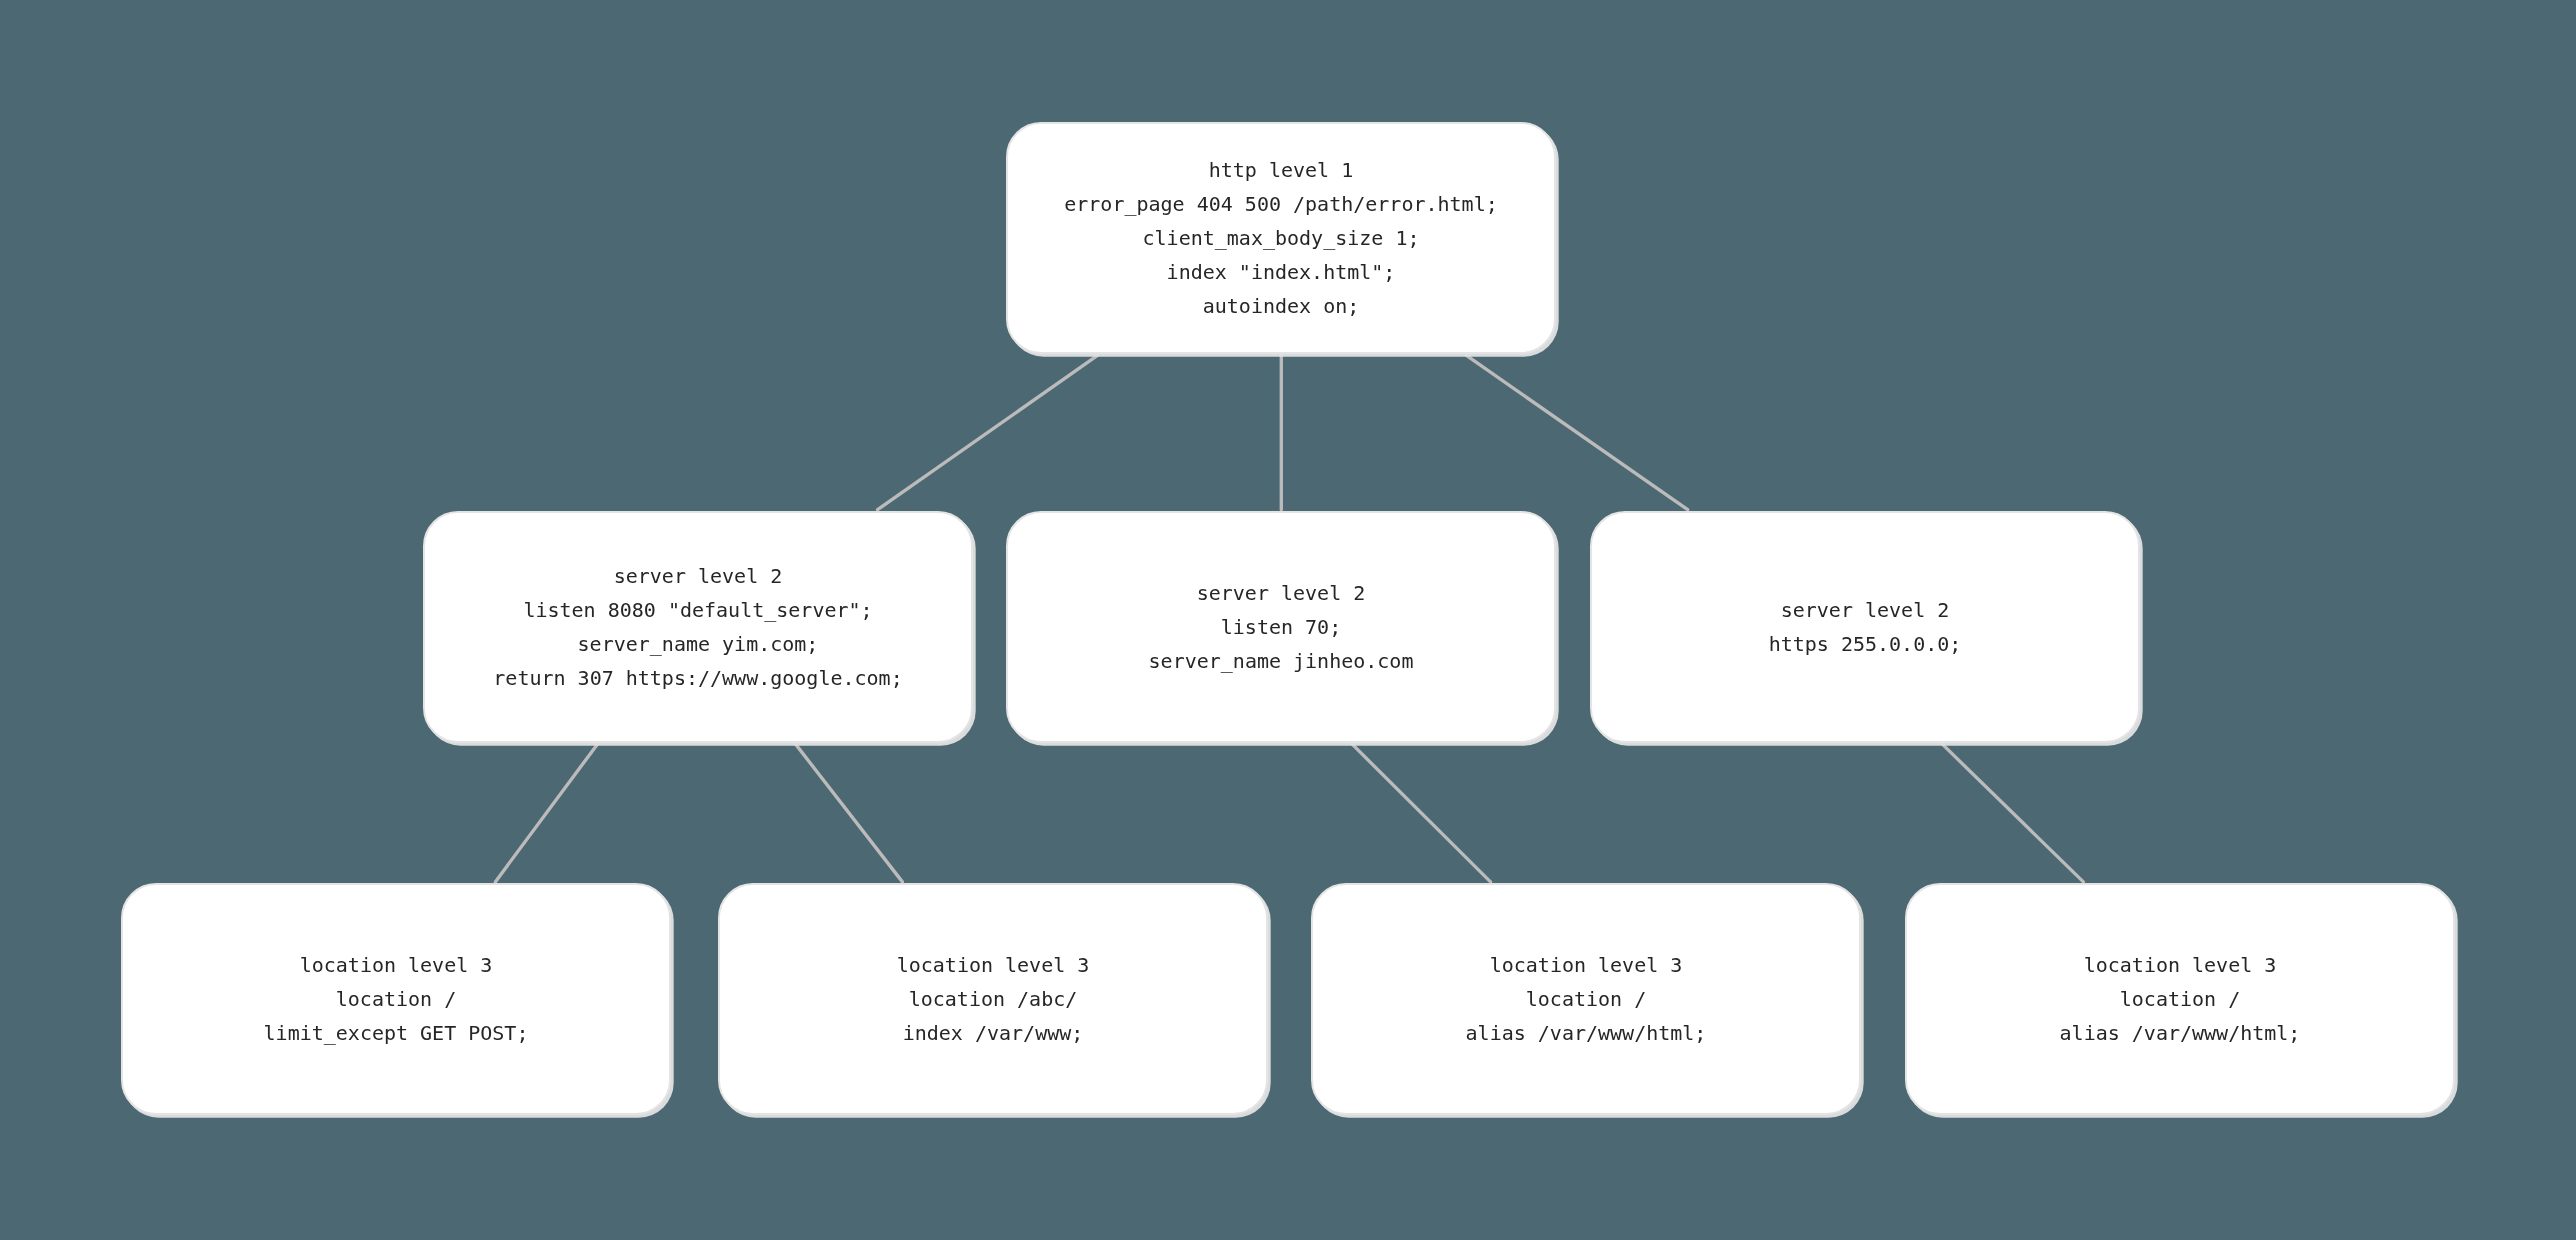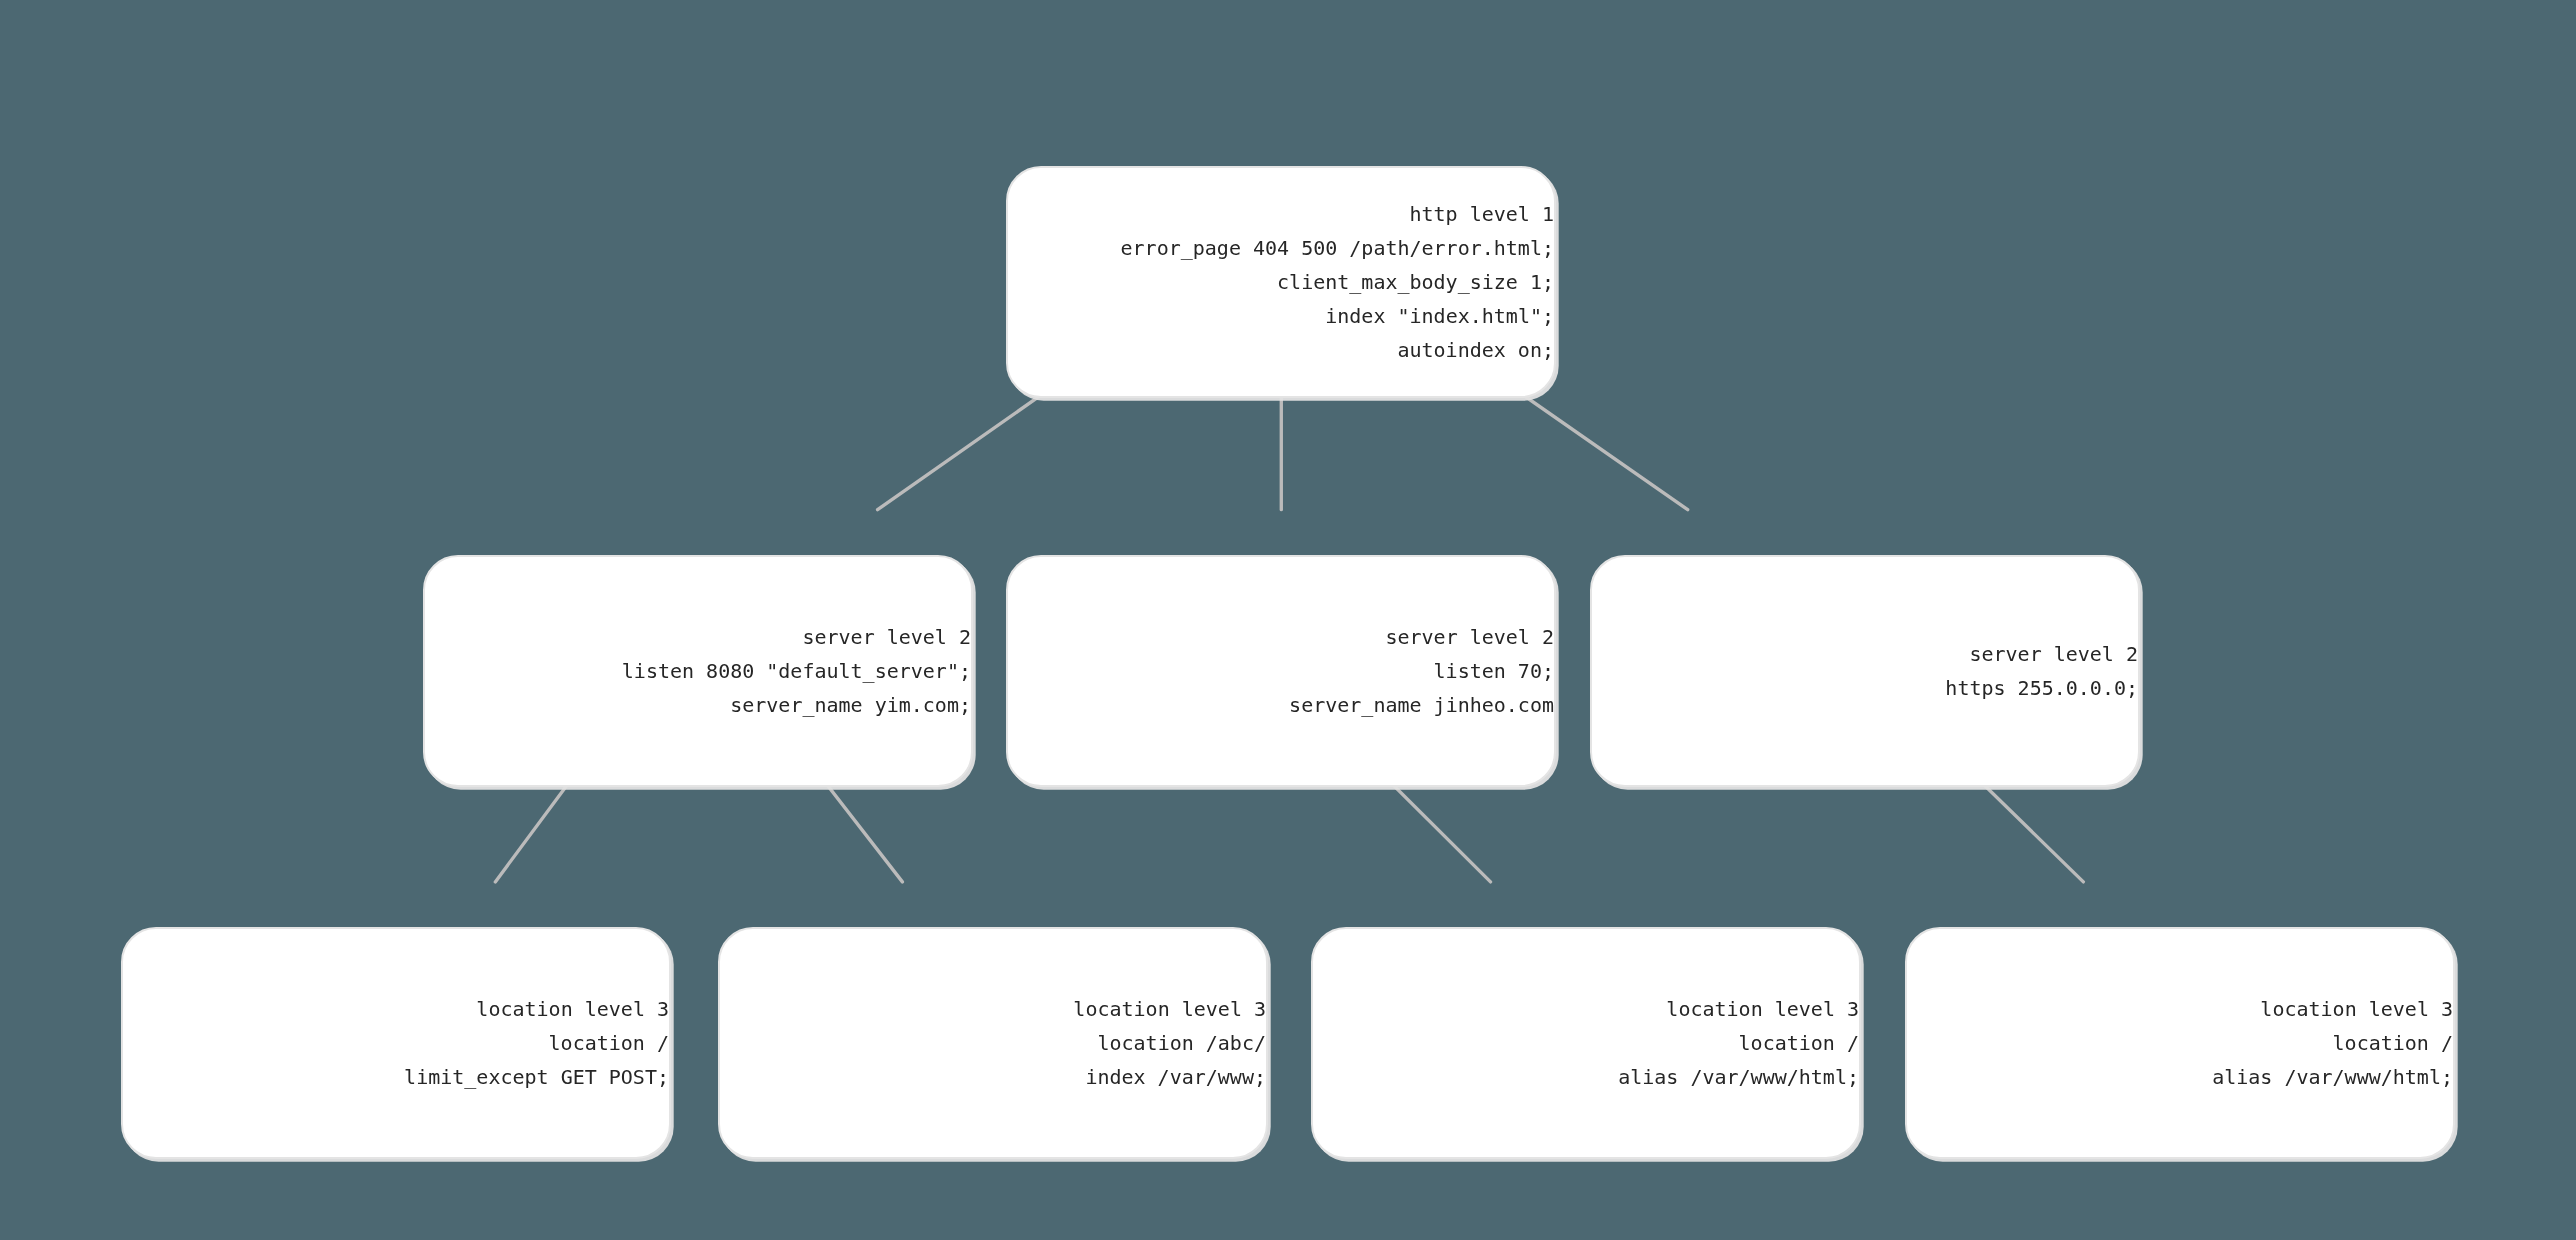--- a/index.html
+++ b/index.html
@@ -28,50 +28,49 @@
   }
   .node {
     position: absolute;
     box-sizing: border-box;
     background: #ffffff;
     border: 2px solid #e4e4e4;
     border-radius: 35px;
     box-shadow: 2.7px 2.7px 0 0 rgba(225,225,225,0.95);
     display: flex;
     flex-direction: column;
-    align-items: flex-end;
+    align-items: center;
     justify-content: center;
     text-align: center;
     color: #262626;
     font-size: 20px;
     line-height: 34px;
     letter-spacing: 0px;
     white-space: pre;
-    margin-top: 44px;
   }
   .node .line {
     display: block;
   }
 </style>
 </head>
 <body>
 
 <div id="canvas">
   <svg id="edges" viewBox="0 0 3840 1849" width="2576" height="1240" xmlns="http://www.w3.org/2000/svg">
       <line x1="1636" y1="530" x2="1308" y2="760" stroke="#bbbbbb" stroke-width="5" stroke-linecap="round"></line>
       <line x1="1910" y1="530" x2="1910" y2="760" stroke="#bbbbbb" stroke-width="5" stroke-linecap="round"></line>
       <line x1="2186" y1="530" x2="2516" y2="760" stroke="#bbbbbb" stroke-width="5" stroke-linecap="round"></line>
       <line x1="890" y1="1110" x2="738" y2="1315" stroke="#bbbbbb" stroke-width="5" stroke-linecap="round"></line>
       <line x1="1186" y1="1110" x2="1345" y2="1315" stroke="#bbbbbb" stroke-width="5" stroke-linecap="round"></line>
       <line x1="2016" y1="1110" x2="2222" y2="1315" stroke="#bbbbbb" stroke-width="5" stroke-linecap="round"></line>
       <line x1="2896" y1="1110" x2="3106" y2="1315" stroke="#bbbbbb" stroke-width="5" stroke-linecap="round"></line>
     </svg>
   <div id="nodes">
       <div class="node" style="left: 1006px; top: 122px; width: 550px; height: 232px; background: rgb(255, 255, 255); border-color: rgb(228, 228, 228); color: rgb(38, 38, 38);"><span class="line">http level 1</span><span class="line">error_page 404 500 /path/error.html;</span><span class="line">client_max_body_size 1;</span><span class="line">index "index.html";</span><span class="line">autoindex on;</span></div>
-      <div class="node" style="left: 423px; top: 511px; width: 550px; height: 232px; background: rgb(255, 255, 255); border-color: rgb(228, 228, 228); color: rgb(38, 38, 38);"><span class="line">server level 2</span><span class="line">listen 8080 "default_server";</span><span class="line">server_name yim.com;</span></div>
+      <div class="node" style="left: 423px; top: 511px; width: 550px; height: 232px; background: rgb(255, 255, 255); border-color: rgb(228, 228, 228); color: rgb(38, 38, 38);"><span class="line">server level 2</span><span class="line">listen 8080 "default_server";</span><span class="line">server_name yim.com;</span><span class="line">return 307 https://www.google.com;</span></div>
       <div class="node" style="left: 1006px; top: 511px; width: 550px; height: 232px; background: rgb(255, 255, 255); border-color: rgb(228, 228, 228); color: rgb(38, 38, 38);"><span class="line">server level 2</span><span class="line">listen 70;</span><span class="line">server_name jinheo.com</span></div>
       <div class="node" style="left: 1590px; top: 511px; width: 550px; height: 232px; background: rgb(255, 255, 255); border-color: rgb(228, 228, 228); color: rgb(38, 38, 38);"><span class="line">server level 2</span><span class="line">https 255.0.0.0;</span></div>
       <div class="node" style="left: 121px; top: 883px; width: 550px; height: 232px; background: rgb(255, 255, 255); border-color: rgb(228, 228, 228); color: rgb(38, 38, 38);"><span class="line">location level 3</span><span class="line">location /</span><span class="line">limit_except GET POST;</span></div>
       <div class="node" style="left: 718px; top: 883px; width: 550px; height: 232px; background: rgb(255, 255, 255); border-color: rgb(228, 228, 228); color: rgb(38, 38, 38);"><span class="line">location level 3</span><span class="line">location /abc/</span><span class="line">index /var/www;</span></div>
       <div class="node" style="left: 1311px; top: 883px; width: 550px; height: 232px; background: rgb(255, 255, 255); border-color: rgb(228, 228, 228); color: rgb(38, 38, 38);"><span class="line">location level 3</span><span class="line">location /</span><span class="line">alias /var/www/html;</span></div>
       <div class="node" style="left: 1905px; top: 883px; width: 550px; height: 232px; background: rgb(255, 255, 255); border-color: rgb(228, 228, 228); color: rgb(38, 38, 38);"><span class="line">location level 3</span><span class="line">location /</span><span class="line">alias /var/www/html;</span></div>
     </div>
 </div>
 
 

